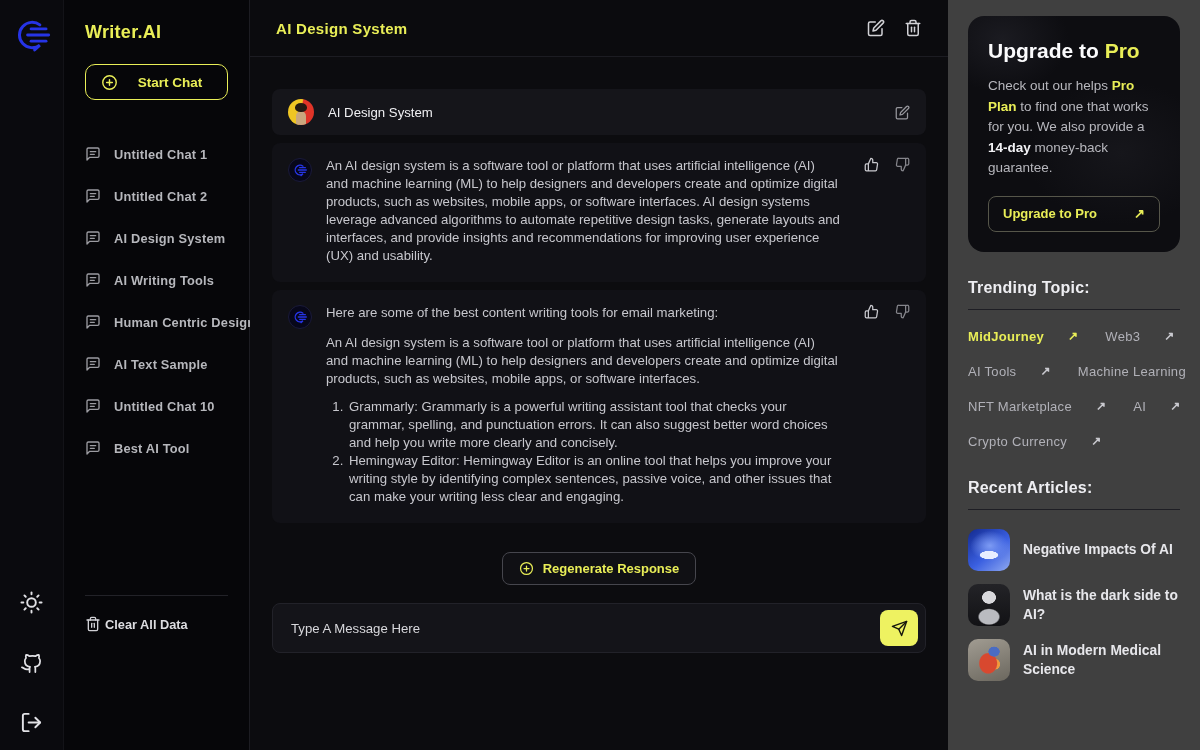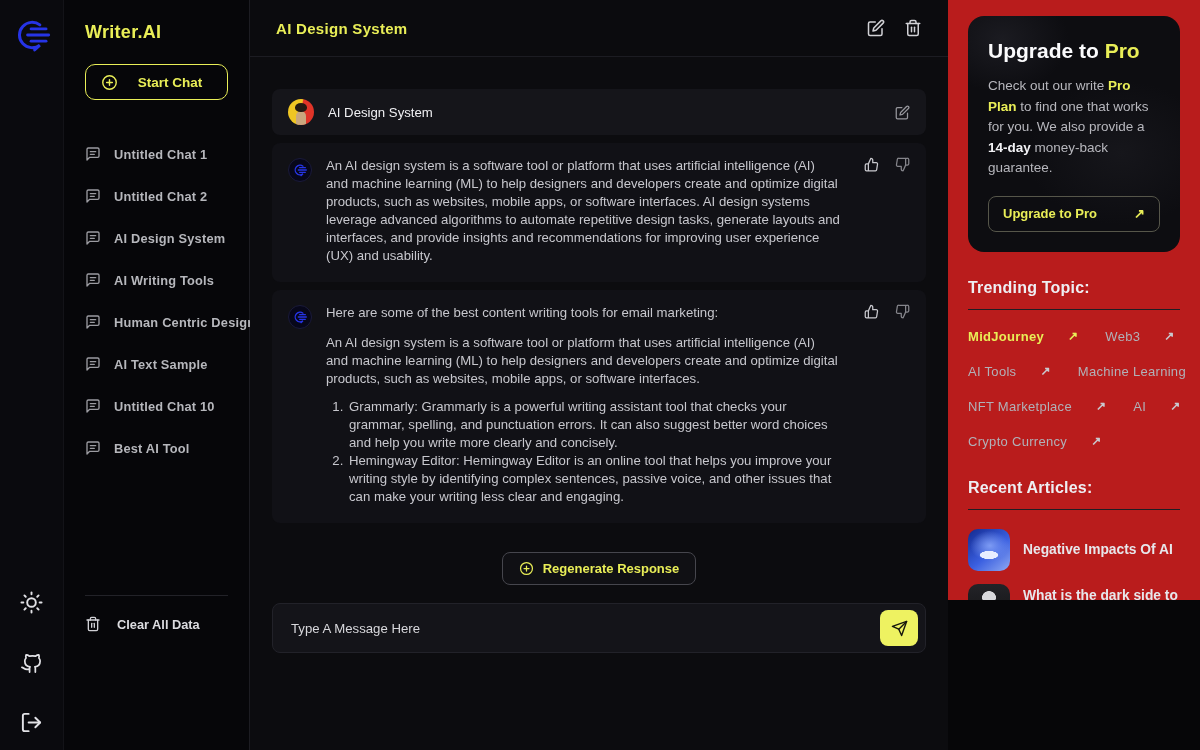--- a/index.html
+++ b/index.html
@@ -46,21 +46,21 @@
   .chat-list { margin-top:33px; display:flex; flex-direction:column; }
   .chat-item {
     height:42px; display:flex; align-items:center; gap:13px;
     color:#b6b7bc; font-size:12.8px; font-weight:600; letter-spacing:.2px;
     cursor:pointer; white-space:nowrap;
   }
   .chat-item svg { flex:0 0 16px; width:16px; height:16px; color:#9b9ba1; }
   .clear-block {
     margin-top:auto; margin-bottom:118px;
     border-top:1px solid #222228; padding-top:20px;
-    display:flex; align-items:center; gap:16px;
+    display:flex; align-items:center; gap:4px;
     color:#dcdce0; font-weight:bold; font-size:12.8px; cursor:pointer;
   }
   .clear-block svg { width:16px; height:16px; color:#d0d0d5; }
 
   
   .main { flex:1; height:750px; background:#0c0c0f; display:flex; flex-direction:column; }
   .main-header {
     height:57px; flex:0 0 57px;
     display:flex; align-items:center;
     padding:0 26px;
@@ -134,21 +134,21 @@
   }
   .input-bar input::placeholder { color:#d8d8dc; opacity:1; }
   .send-btn {
     width:38px; height:36px; border:none; border-radius:8px;
     background:#eef261; display:flex; align-items:center; justify-content:center;
     cursor:pointer;
   }
   .send-btn svg { width:17px; height:17px; color:#17170d; }
 
   
-  .right { width:252px; flex:0 0 252px; height:600px; background:#b91c1c; padding:16px 20px 0; overflow:hidden; }
+  .right { width:252px; flex:0 0 252px; height:750px; background:#404040; padding:16px 20px 0; overflow:hidden; }
   .pro-card {
     border-radius:16px; padding:19px 20px 20px;
     background:
       radial-gradient(95px 75px at 16% 10%, #1b1b21, transparent 70%),
       radial-gradient(130px 100px at 72% 58%, #16161b, transparent 72%),
       #0d0d11;
   }
   .pro-title { font-size:21px; font-weight:bold; color:#fbfbfd; margin-top:4px; }
   .pro-title .hl { color:#e9ee57; }
   .pro-body { margin-top:13px; color:#b7b7bd; font-size:13.5px; line-height:20.5px; }
@@ -440,21 +440,21 @@
   </div>
 </div>
 
 <div class="right">
 
   <div class="pro-card">
     <div class="pro-title">
       <span>Upgrade to </span><span class="hl">Pro</span>
     </div>
     <div class="pro-body">
-      <span>Check out our write </span><span class="link">Pro Plan</span><span> to find one that works for you. We also provide a </span><span class="bold">14-day</span><span> money-back guarantee.</span>
+      <span>Check out our helps </span><span class="link">Pro Plan</span><span> to find one that works for you. We also provide a </span><span class="bold">14-day</span><span> money-back guarantee.</span>
     </div>
     <button class="pro-btn">
       <span>Upgrade to Pro</span>
       <span class="arrow">↗</span>
     </button>
   </div>
 
   <div class="panel-h">Trending Topic:</div>
   <hr class="panel-hr">
 

